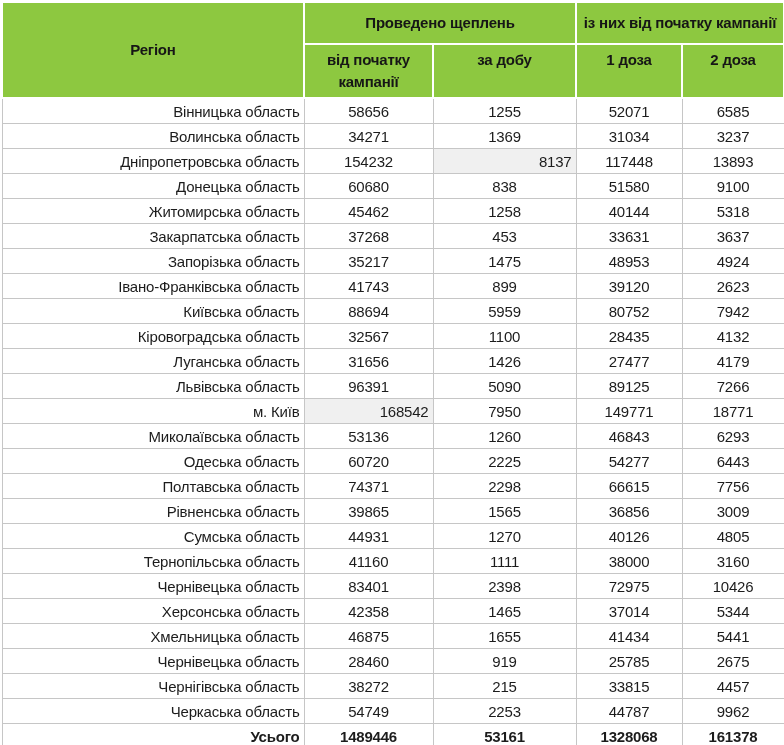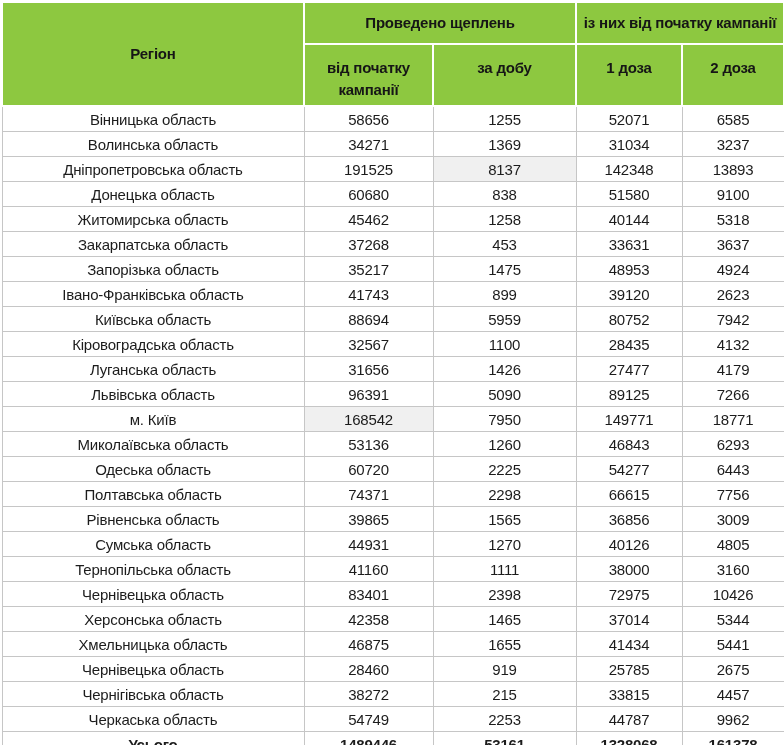--- a/index.html
+++ b/index.html
@@ -31,33 +31,33 @@
     background: #8DC840;
     border: 2px solid #ffffff;
     font-weight: bold;
     font-size: 15px;
     color: #161616;
     line-height: 1.45;
     padding: 2px 4px;
   }
   th.grp { height: 36px; vertical-align: middle; margin-left: 36px; }
   th.region-hdr { vertical-align: middle; }
-  th.sub { height: 46px; vertical-align: top; padding-top: 12px; }
+  th.sub { height: 46px; vertical-align: top; padding-top: 4px; }
 
   td {
     border: 1px solid #C6C6C6;
     height: 24px;
     font-size: 15px;
     padding: 0 4px;
     vertical-align: middle;
     background: #ffffff;
   }
-  td.region { text-align: center; }
+  td.region { text-align: right; }
   td.num { text-align: center; }
-  td.hl { background: #F0F0F0; }
+  td.hl { background: #F0F0F0; text-align: right; }
   tr.total-row td { font-weight: bold; }
 </style>
 </head>
 <body>
 
 <div class="wrap">
   <table>
     <colgroup>
       <col class="c-region">
       <col class="c-total">
@@ -88,23 +88,23 @@
         </tr>
         <tr>
           <td class="region">Волинська область</td>
           <td class="num">34271</td>
           <td class="num">1369</td>
           <td class="num">31034</td>
           <td class="num">3237</td>
         </tr>
         <tr>
           <td class="region">Дніпропетровська область</td>
-          <td class="num">191525</td>
+          <td class="num">154232</td>
           <td class="num hl">8137</td>
-          <td class="num">142348</td>
+          <td class="num">117448</td>
           <td class="num">13893</td>
         </tr>
         <tr>
           <td class="region">Донецька область</td>
           <td class="num">60680</td>
           <td class="num">838</td>
           <td class="num">51580</td>
           <td class="num">9100</td>
         </tr>
         <tr>

